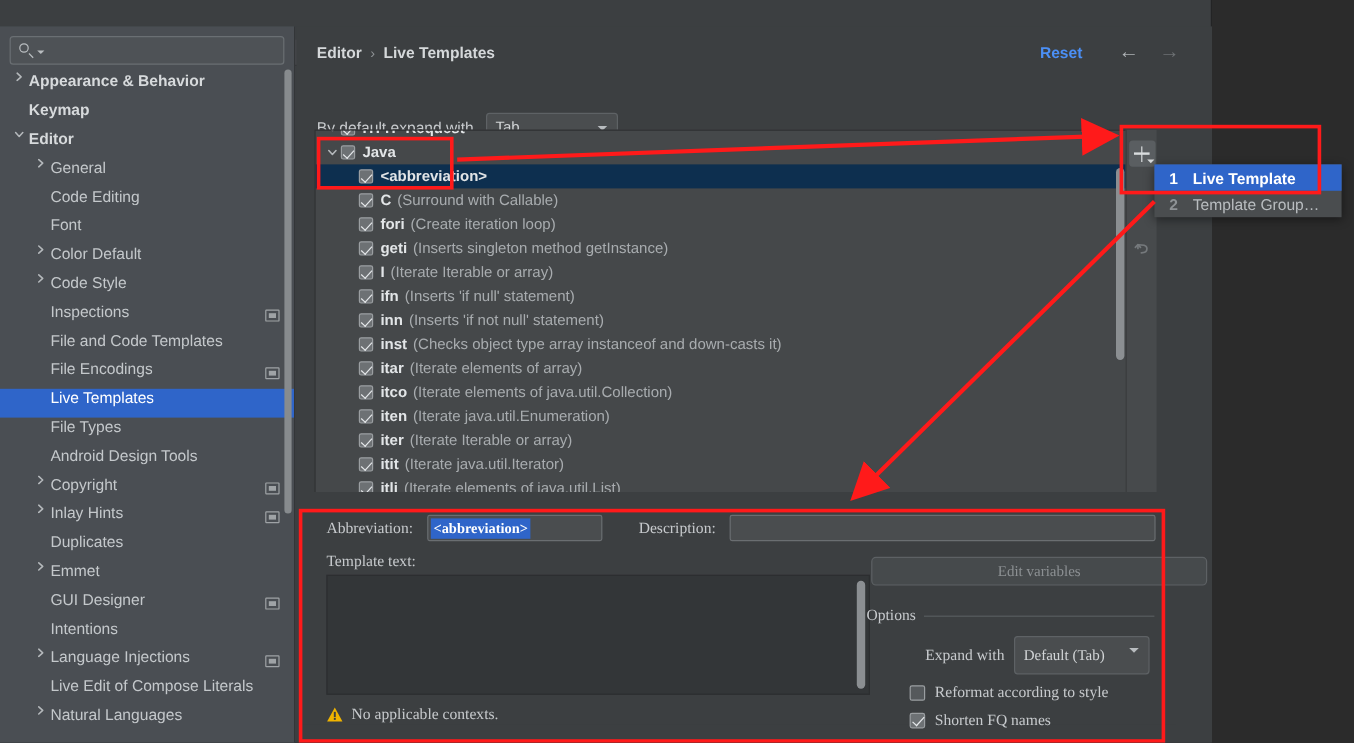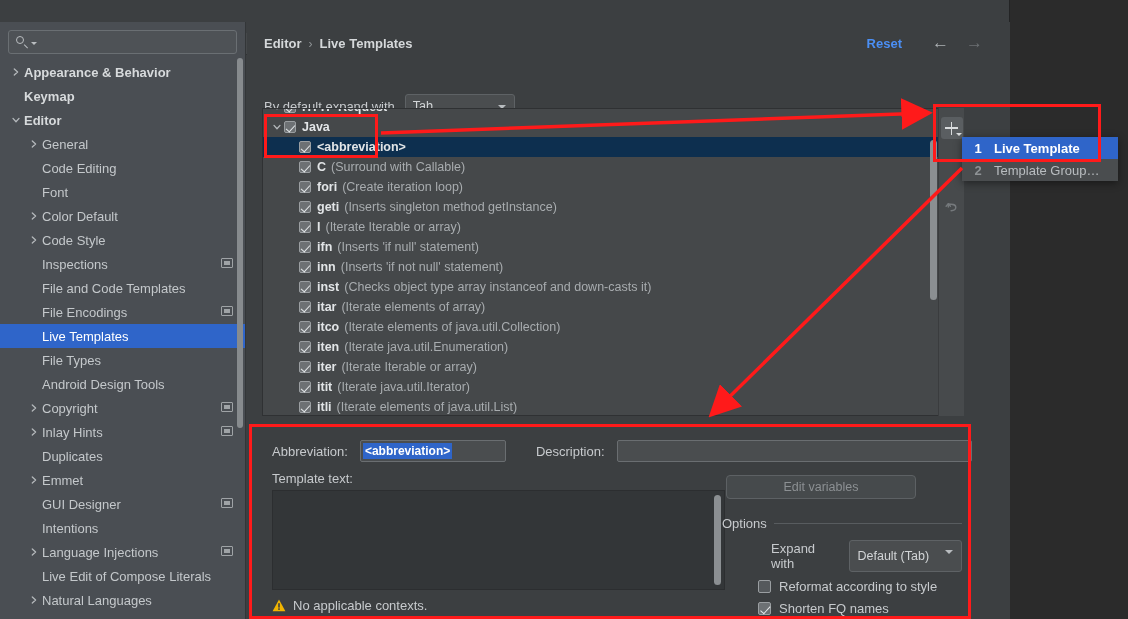--- a/index.html
+++ b/index.html
@@ -56,21 +56,21 @@
     border-top: 3.6px solid #b9bdc0; margin-left: 2px; margin-top: 3px;
   }
   .search-input {
     flex: 1; background: transparent; border: none; outline: none;
     color: #d4d7d9; font-size: 12px; font-family: "Liberation Sans", sans-serif;
     padding-left: 4px;
   }
 
   .tree { margin-top: 6px; position: relative; }
   .tree-item {
-    display: flex; align-items: center; height: 24px;
+    display: flex; align-items: flex-start; height: 24px;
     font-size: 13px; color: #c4c8cb; position: relative; cursor: default;
     padding-right: 12px;
   }
   .tree-item.bold { font-weight: bold; color: #d7dadc; }
   .tree-item.selected { background: #2f65c9; color: #ffffff; }
   .tree-item.selected .lbl { color: #ffffff; }
   .arrow {
     width: 16px; flex: 0 0 16px; display: flex; align-items: center; justify-content: center;
     color: #b4b8bb; font-size: 9px;
   }
@@ -172,41 +172,42 @@
   .plus-glyph::before { left: 0; top: 6px; width: 13px; height: 1.7px; }
   .plus-glyph::after { left: 5.6px; top: 0.5px; width: 1.7px; height: 13px; }
   .plus-caret {
     position: absolute; right: 1px; bottom: 3px; width: 0; height: 0;
     border-left: 3px solid transparent; border-right: 3px solid transparent;
     border-top: 3.4px solid #d9dcde;
   }
 
   
   .detail {
-    position: absolute; left: 250px; top: 421px; width: 730px; height: 194px;
+    position: absolute; left: 250px; top: 410px; width: 730px; height: 194px;
     background: #3c3f41;
+    font-family: Liberation Serif, serif;
   }
   .abbr-row { position: absolute; left: 22px; top: 19px; display: flex; align-items: center; }
   .fld-label { font-size: 13px; color: #c7cacd; }
   .txtfield {
     height: 22px; background: #4a4d4f; border: 1px solid #6a6e71; border-radius: 2px;
     display: flex; align-items: center; padding: 0 2px; font-size: 12.5px; color: #d2d5d7;
   }
   .sel-text { background: #2f65c9; color: #ffffff; padding: 1px 2px; font-weight: bold; font-size: 12px; }
   .template-text-label { position: absolute; left: 22px; top: 50px; font-size: 13px; color: #c7cacd; }
   .template-area {
     position: absolute; left: 22px; top: 69px; width: 453px; height: 100px;
     background: #333638; border: 1px solid #2c2e30;
   }
   .ta-scroll {
     position: absolute; right: 3px; top: 4px; width: 7px; height: 90px;
     background: #8b8f92; border-radius: 4px;
   }
   .edit-vars {
-    position: absolute; left: 476px; top: 54px; width: 190px; height: 24px;
+    position: absolute; left: 476px; top: 54px; width: 280px; height: 24px;
     background: #464a4c; border: 1px solid #5d6164; border-radius: 4px;
     display: flex; align-items: center; justify-content: center;
     font-size: 12.5px; color: #8c9093;
   }
   .options-grp { position: absolute; left: 472px; top: 95px; width: 240px; }
   .opt-title-row { display: flex; align-items: center; gap: 7px; }
   .opt-title { font-size: 13px; color: #c7cacd; }
   .opt-line { flex: 1; height: 1px; background: #585c5f; }
   .opt-row { display: flex; align-items: center; margin-top: 9px; padding-left: 21px; }
   .opt-combo {

